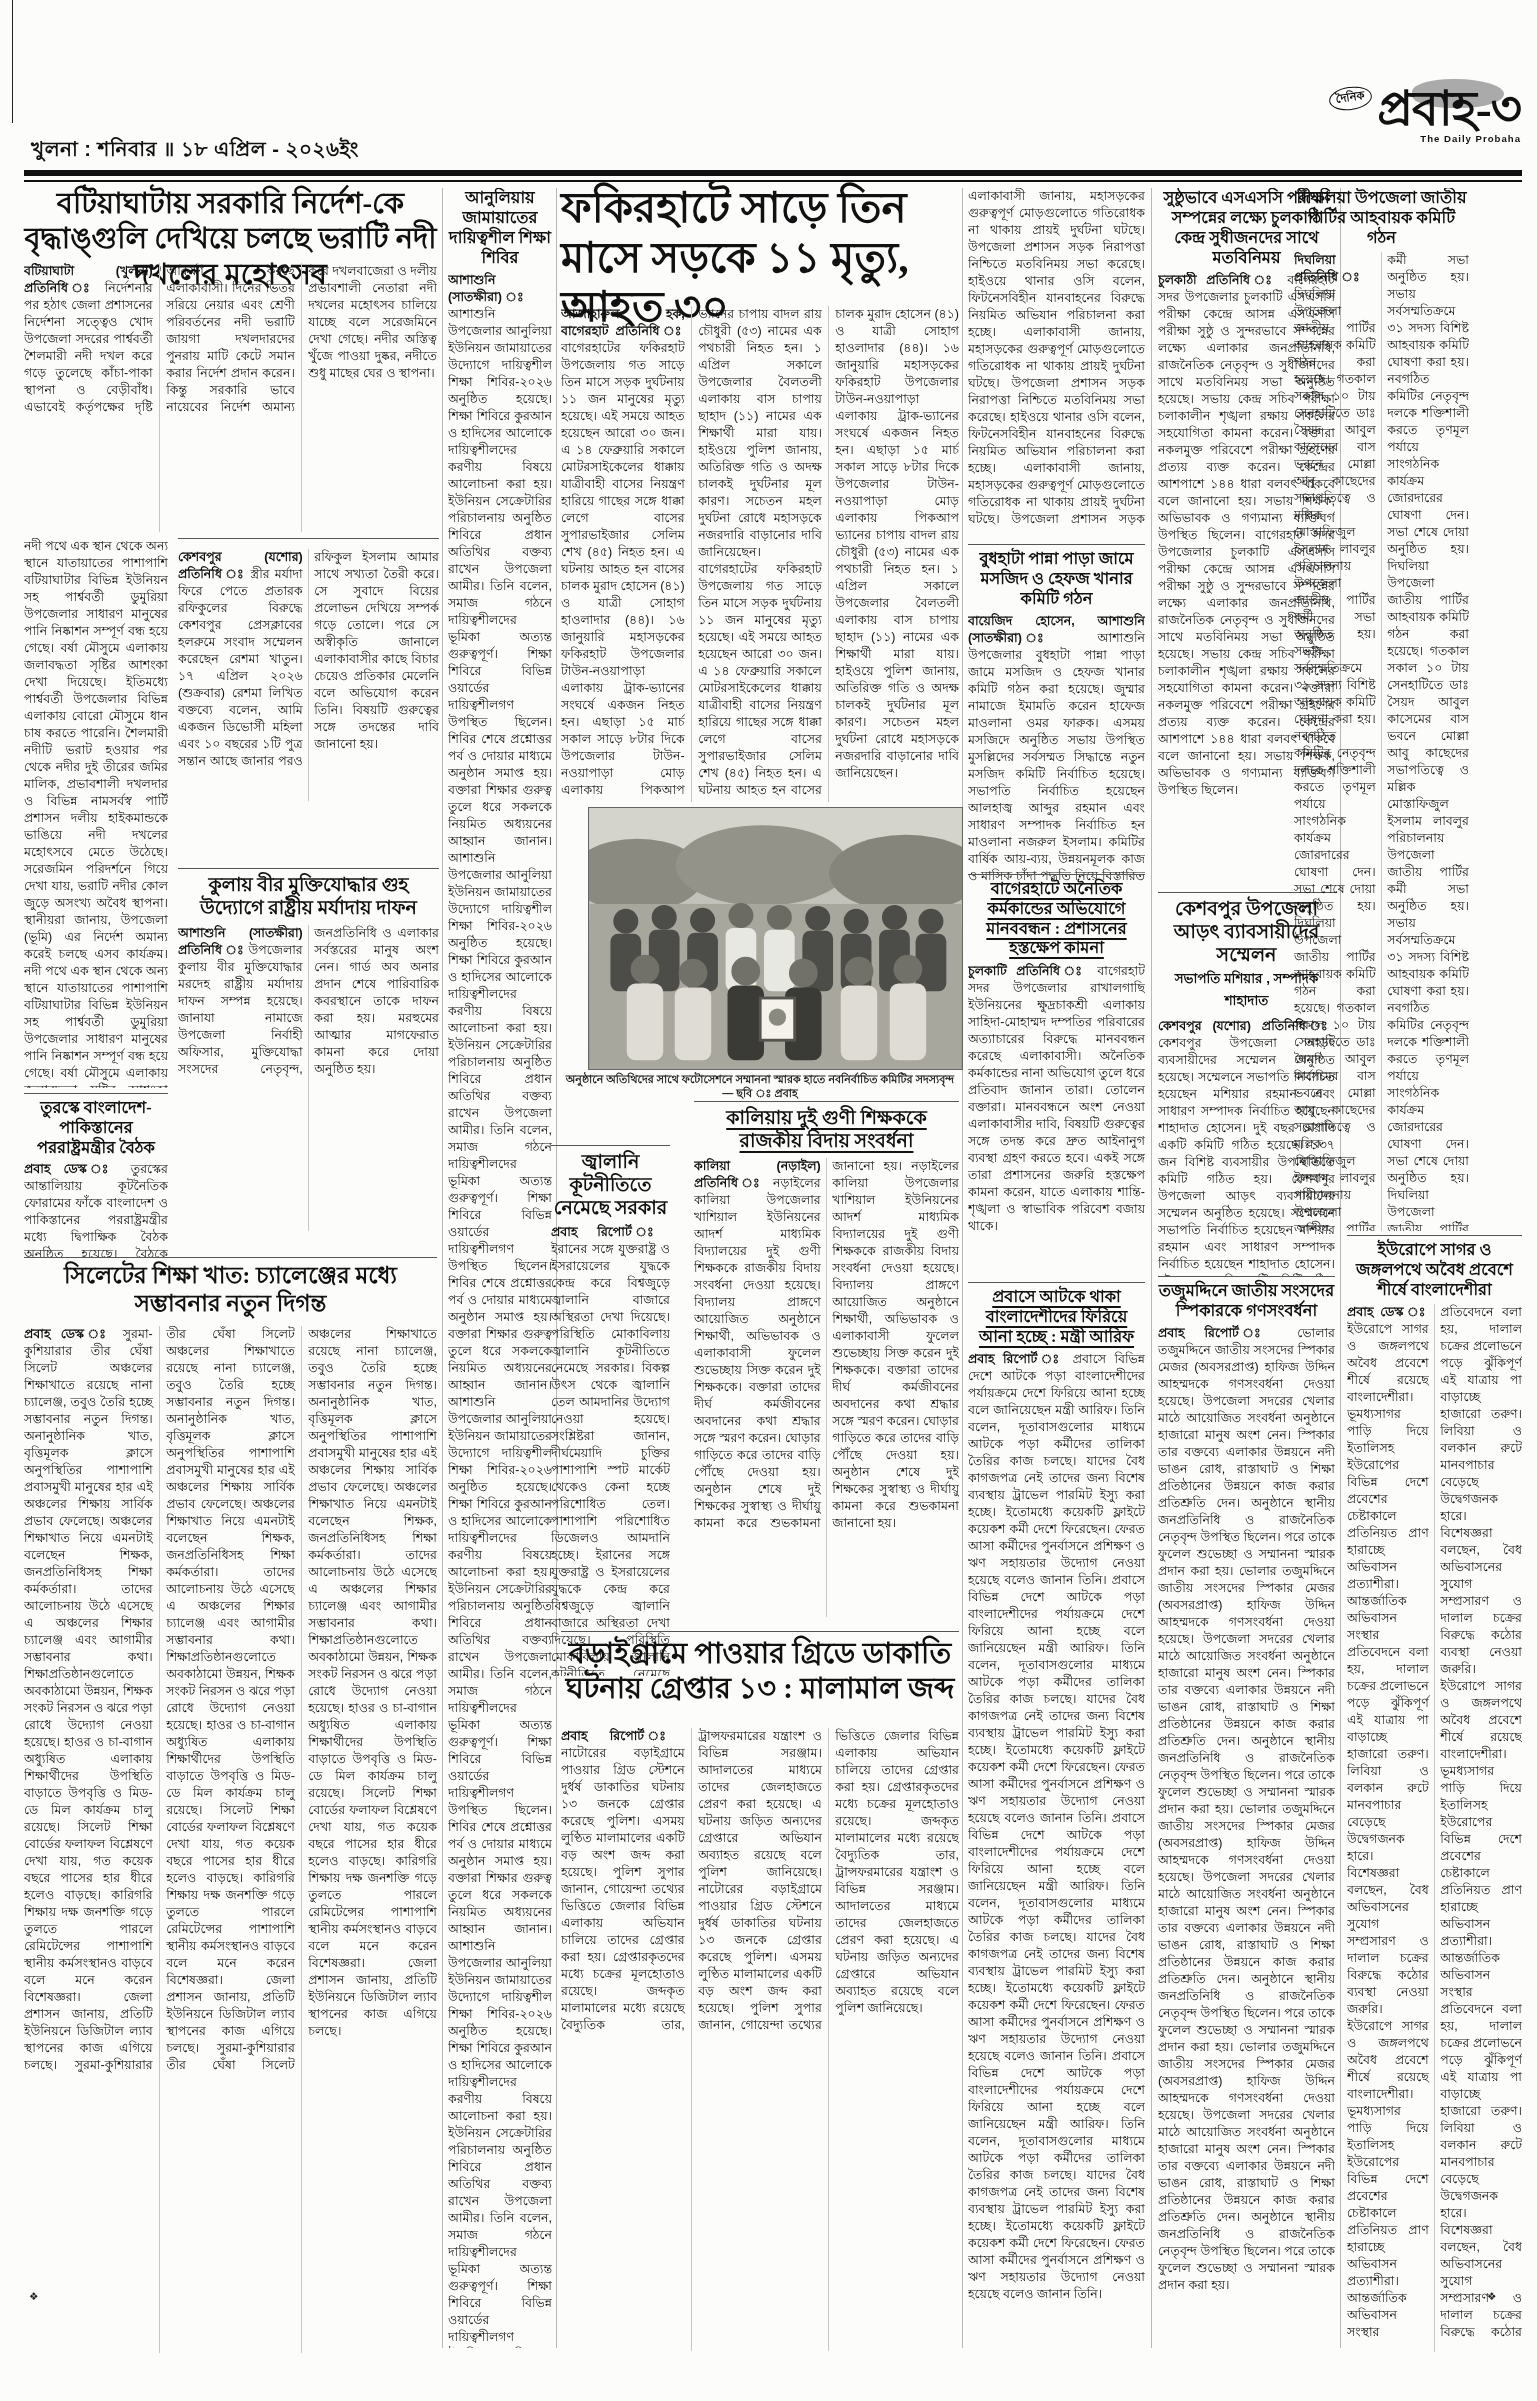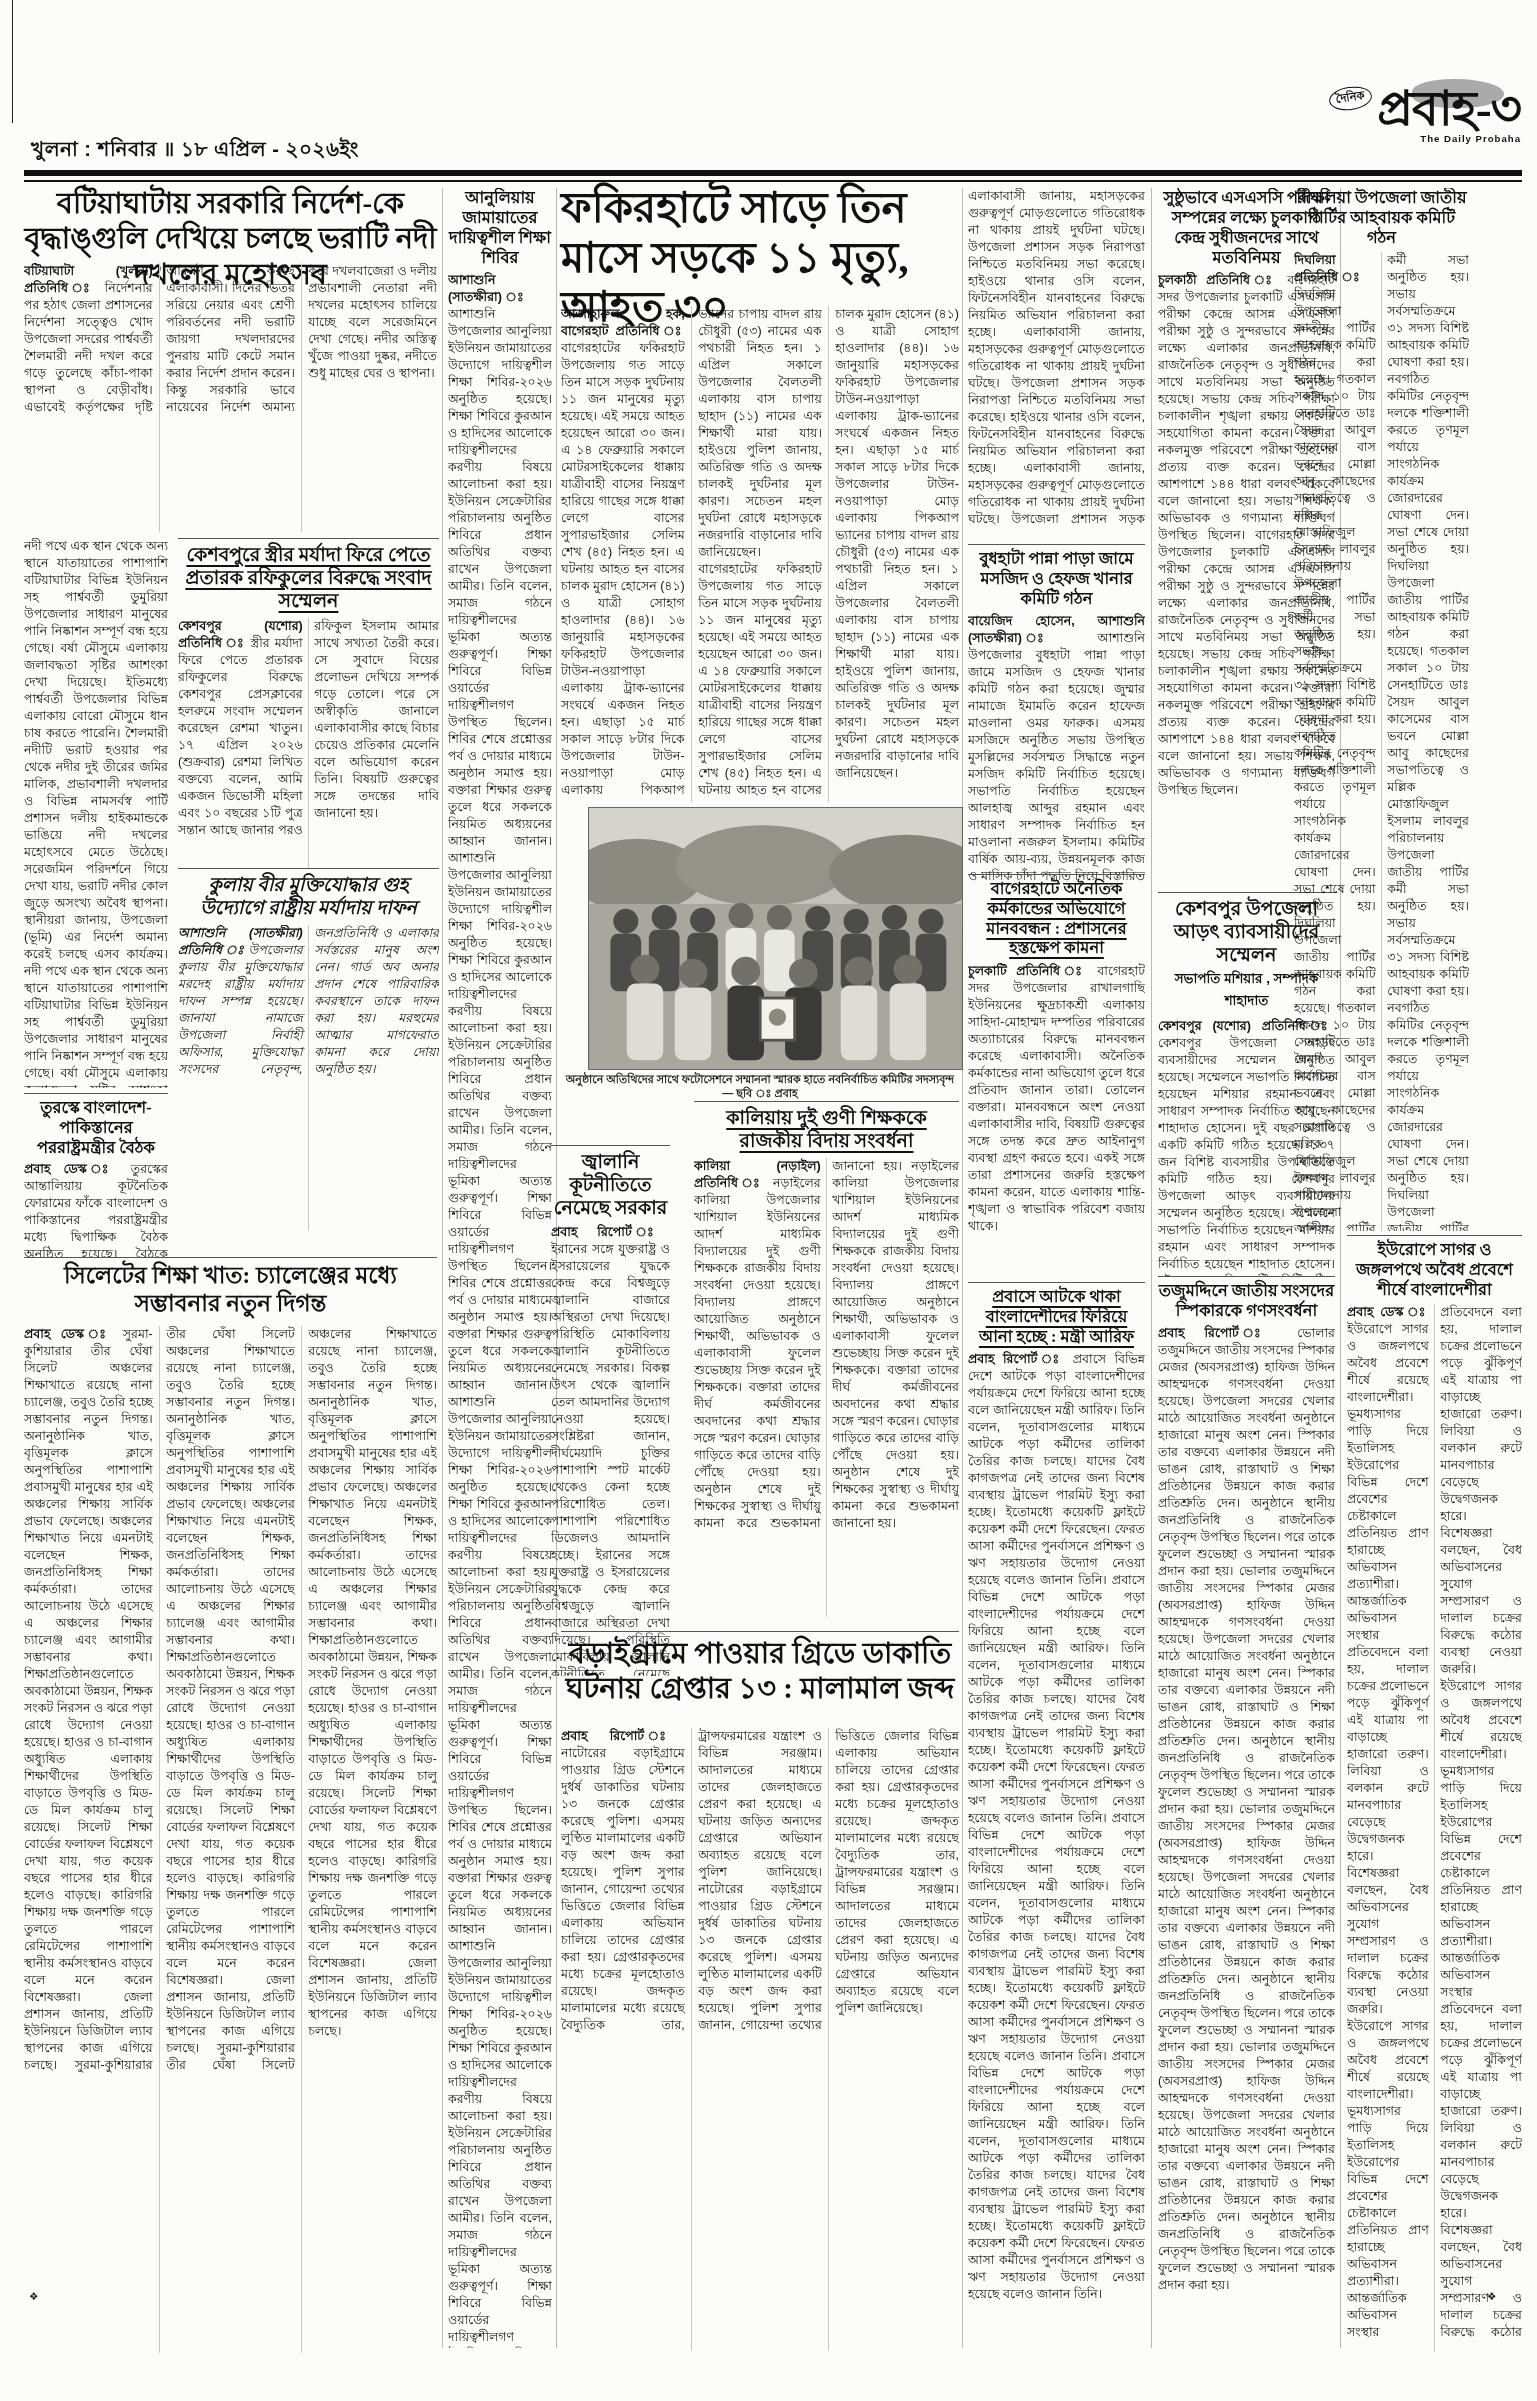--- a/index.html
+++ b/index.html
@@ -78,28 +78,27 @@
 
   <div class="abs story" style="left:24px;top:1093px;width:144px;height:159px;overflow:hidden;">
     <div class="hl hl-sm">তুরস্কে বাংলাদেশ-পাকিস্তানের পররাষ্ট্রমন্ত্রীর বৈঠক</div>
     <p class="body" style="margin:3.8px 0 0;">
       <b>প্রবাহ ডেস্ক ঃ</b>
       <span>তুরস্কের আন্তালিয়ায় কূটনৈতিক ফোরামের ফাঁকে বাংলাদেশ ও পাকিস্তানের পররাষ্ট্রমন্ত্রীর মধ্যে দ্বিপাক্ষিক বৈঠক অনুষ্ঠিত হয়েছে। বৈঠকে বাণিজ্য, ভিসা সহজীকরণ ও আঞ্চলিক সহযোগিতা নিয়ে আলোচনা হয়। দুই দেশের পররাষ্ট্রমন্ত্রী পারস্পরিক স্বার্থসংশ্লিষ্ট বিষয়ে একমত হন বলে জানা গেছে।</span>
     </p>
   </div>
 
   <div class="abs story" style="left:178px;top:538px;width:261px;height:325px;overflow:hidden;">
-    <div class="hl hl-md hl-u">কেশবপুরে স্ত্রীর মর্যাদা ফিরে পেতে প্রতারক রফিকুলের বিরুদ্ধে সংবাদ সম্মেলন</div>
     <p class="body cols2" style="margin:5.8px 0 0;height:252px;">
       <b>কেশবপুর (যশোর) প্রতিনিধি ঃ</b>
       <span>স্ত্রীর মর্যাদা ফিরে পেতে প্রতারক রফিকুলের বিরুদ্ধে কেশবপুর প্রেসক্লাবের হলরুমে সংবাদ সম্মেলন করেছেন রেশমা খাতুন। ১৭ এপ্রিল ২০২৬ (শুক্রবার) রেশমা লিখিত বক্তব্যে বলেন, আমি একজন ডিভোর্সী মহিলা এবং ১০ বছরের ১টি পুত্র সন্তান আছে জানার পরও রফিকুল ইসলাম আমার সাথে সখ্যতা তৈরী করে। সে সুবাদে বিয়ের প্রলোভন দেখিয়ে সম্পর্ক গড়ে তোলে। পরে সে অস্বীকৃতি জানালে এলাকাবাসীর কাছে বিচার চেয়েও প্রতিকার মেলেনি বলে অভিযোগ করেন তিনি। বিষয়টি গুরুত্বের সঙ্গে তদন্তের দাবি জানানো হয়।</span>
     </p>
   </div>
 
-  <div class="abs story" style="left:178px;top:868px;width:261px;height:380px;overflow:hidden;font-style:italic;">
+  <div class="abs story" style="left:178px;top:868px;width:261px;height:380px;overflow:hidden;">
     <div class="hl hl-md">কুলায় বীর মুক্তিযোদ্ধার গুহ উদ্যোগে রাষ্ট্রীয় মর্যাদায় দাফন</div>
     <p class="body cols2" style="margin:5.8px 0 0;height:306px;">
       <b>আশাশুনি (সাতক্ষীরা) প্রতিনিধি ঃ</b>
       <span>উপজেলার কুলায় বীর মুক্তিযোদ্ধার মরদেহ রাষ্ট্রীয় মর্যাদায় দাফন সম্পন্ন হয়েছে। জানাযা নামাজে উপজেলা নির্বাহী অফিসার, মুক্তিযোদ্ধা সংসদের নেতৃবৃন্দ, জনপ্রতিনিধি ও এলাকার সর্বস্তরের মানুষ অংশ নেন। গার্ড অব অনার প্রদান শেষে পারিবারিক কবরস্থানে তাকে দাফন করা হয়। মরহুমের আত্মার মাগফেরাত কামনা করে দোয়া অনুষ্ঠিত হয়।</span>
     </p>
   </div>
 
   <div class="abs story" style="left:24px;top:1257px;width:413px;height:1091px;overflow:hidden;">
     <div class="hl hl-lg">সিলেটের শিক্ষা খাত: চ্যালেঞ্জের মধ্যে সম্ভাবনার নতুন দিগন্ত</div>
     <p class="body cols3" style="margin:7.7px 0 0;height:1043px;">

